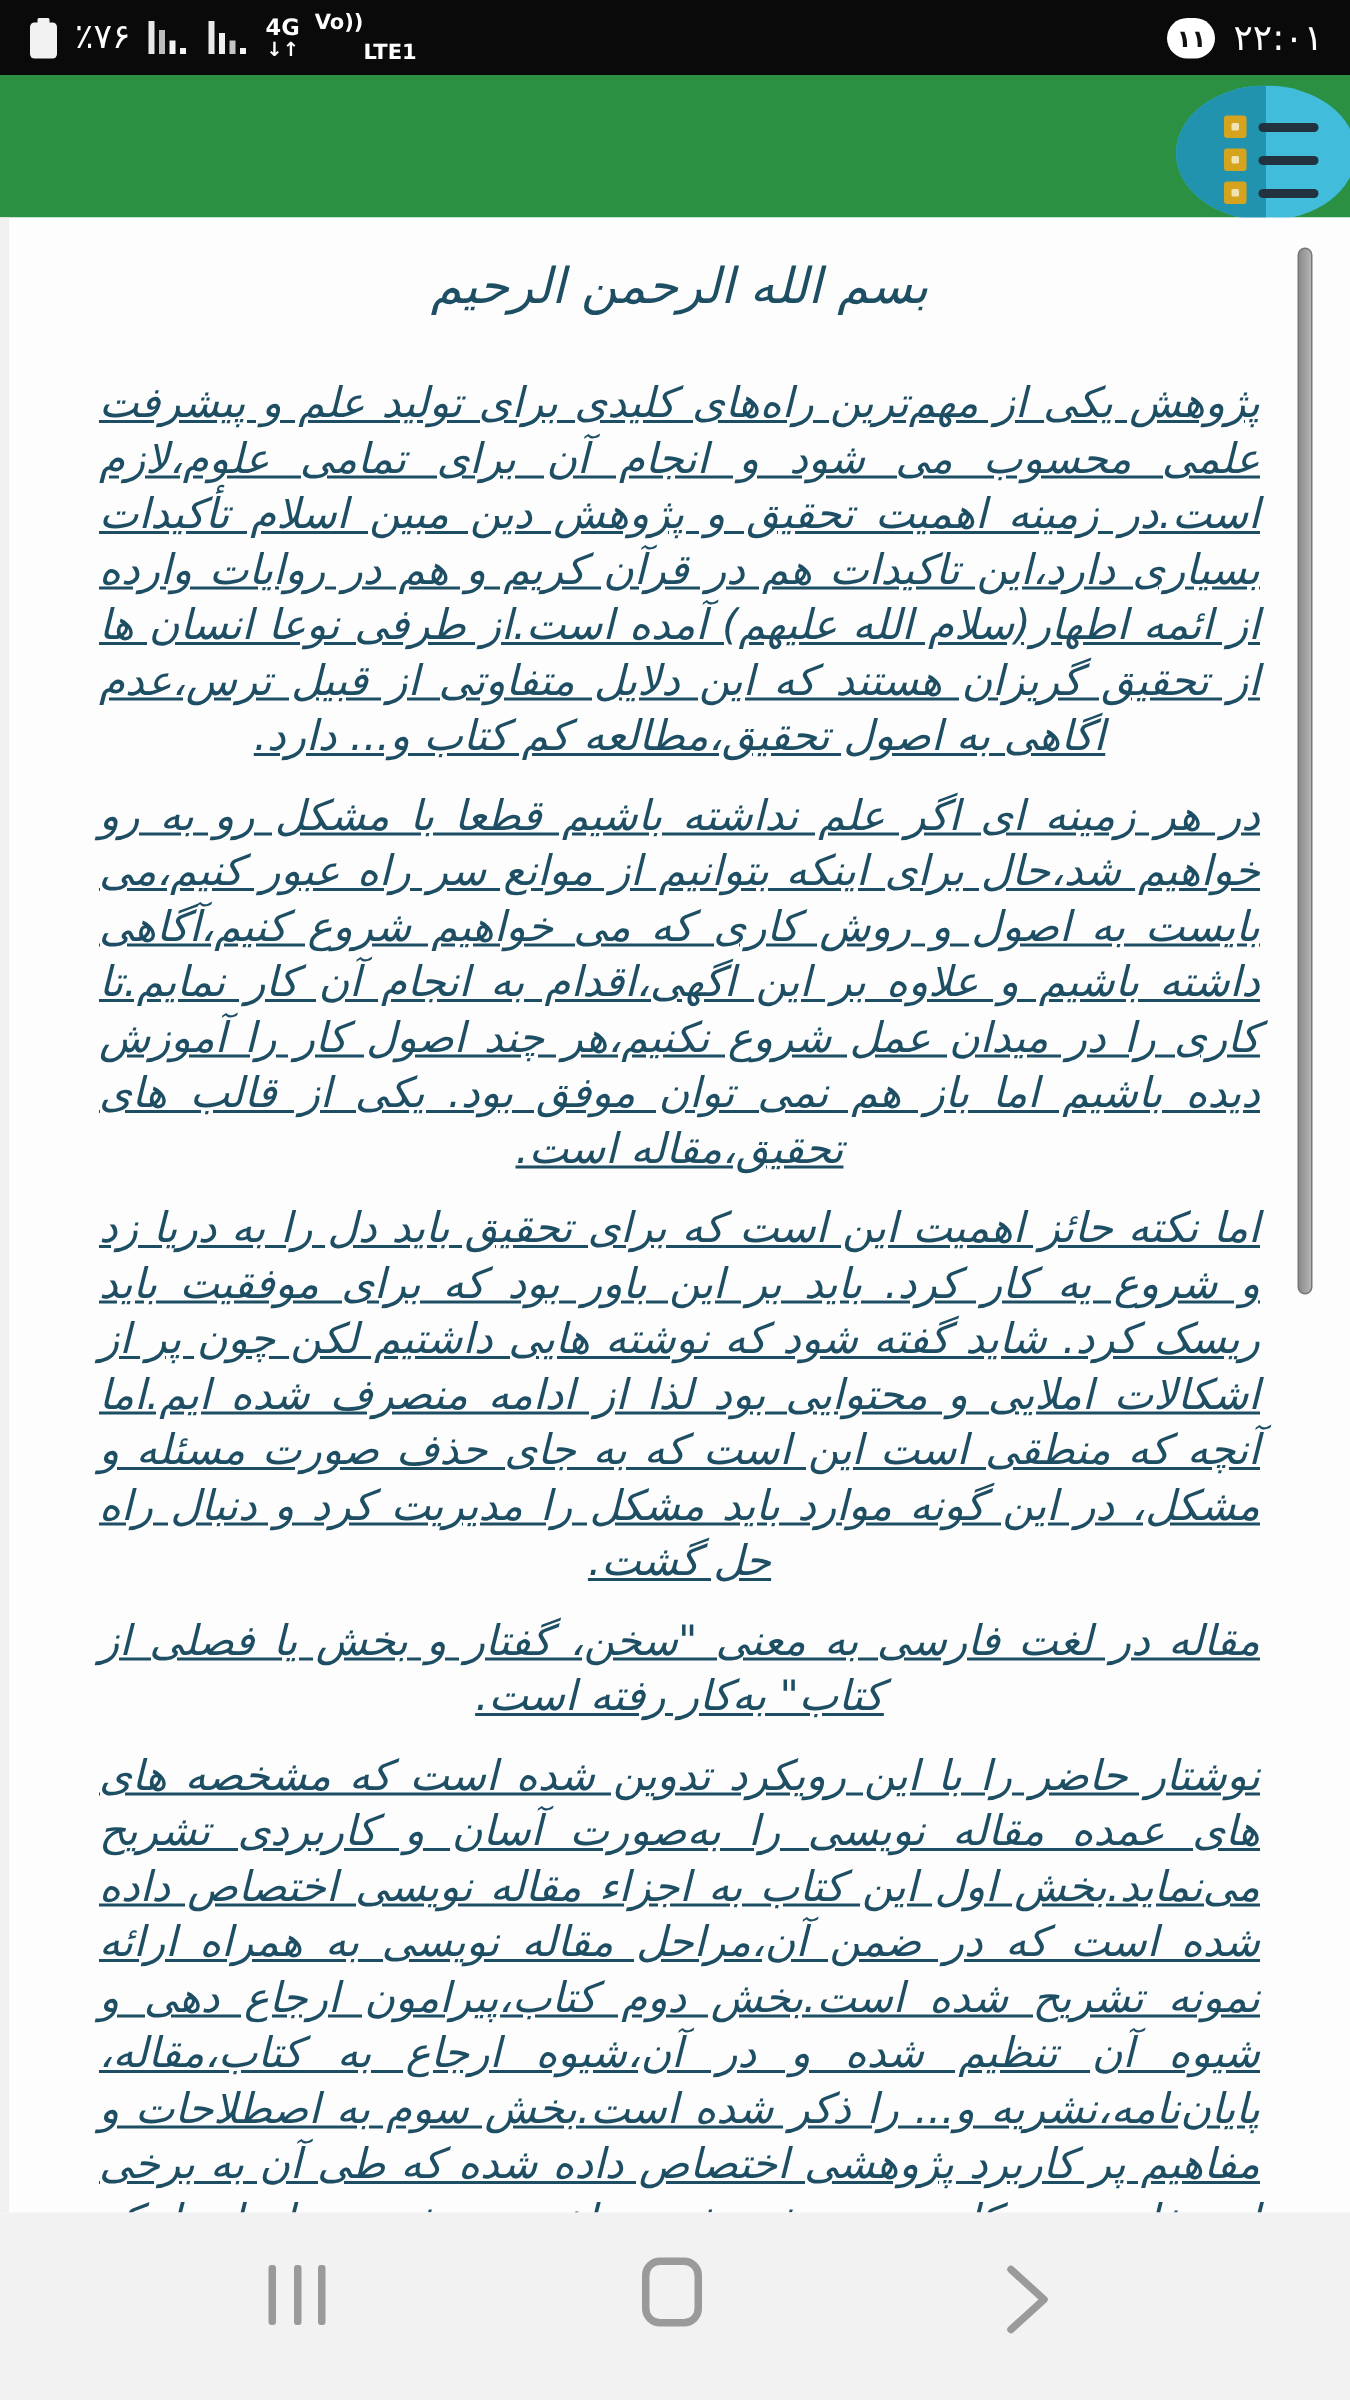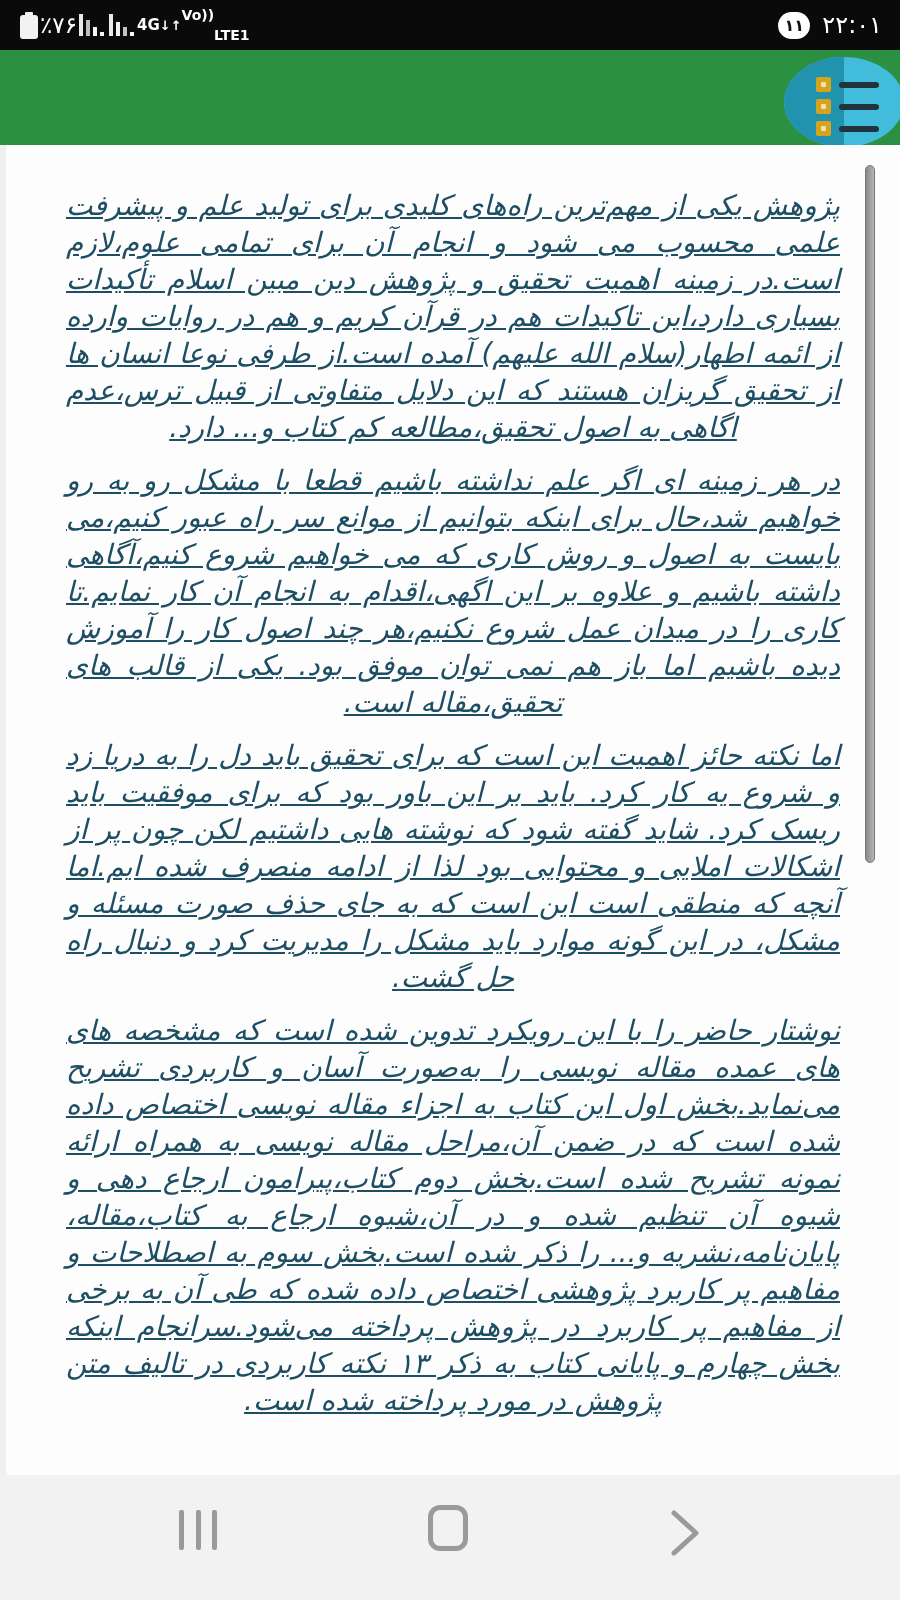--- a/index.html
+++ b/index.html
@@ -6,28 +6,28 @@
   html,body { width:900px; height:1600px; font-family:"DejaVu Sans", sans-serif; }
   .screen { position:relative; width:900px; height:1600px; overflow:hidden; background:#fdfdfd; }
 
   
   .status-bar {
     position:absolute; top:0; left:0; width:900px; height:50px;
     background:#0a0a0a; color:#fff;
     display:flex; align-items:center; justify-content:space-between;
     padding:0 18px;
   }
-  .sb-left { display:flex; align-items:center; }
+  .sb-left { display:flex; align-items:center; gap:10px; }
   .sb-right { display:flex; align-items:center; gap:12px; }
   .battery { position:relative; width:22px; height:28px; }
   .battery .cell { position:absolute; left:2px; top:4px; width:18px; height:24px; background:#f2f2f2; border-radius:3px; }
   .battery .nub { position:absolute; left:7px; top:1px; width:8px; height:4px; background:#f2f2f2; border-radius:1px; }
   .sb-pct { font-size:23px; letter-spacing:1px; }
   .sig { display:block; }
-  .net-4g { display:flex; flex-direction:row; align-items:center; line-height:1; font-weight:bold;text-align:right; }
+  .net-4g { display:flex; flex-direction:column; align-items:center; line-height:1; font-weight:bold;text-align:right; }
   .net-4g .t { font-size:15px; }
   .net-4g .a { font-size:13px; margin-top:1px; }
   .net-vo { display:flex; flex-direction:row; align-items:flex-start; line-height:1; font-weight:bold; }
   .net-vo .t { font-size:14px; }
   .net-vo .c { font-size:14px; margin-top:20px; }
   .notif-pill {
     min-width:32px; height:27px; background:#fff; color:#111;
     border-radius:14px; display:flex; align-items:center; justify-content:center;
     font-size:16px; font-weight:bold; padding:0 6px;text-align:center;
   }
@@ -130,24 +130,26 @@
           <rect x="57" y="47" width="40" height="6" rx="3" fill="#22333f"></rect>
           <rect x="34" y="64" width="15" height="15" rx="2" fill="#d6a31f"></rect>
           <rect x="39" y="69" width="5" height="5" rx="1" fill="#f0e3b0"></rect>
           <rect x="57" y="69" width="40" height="6" rx="3" fill="#22333f"></rect>
         </g>
       </svg>
     </button>
   </div>
 
   <div class="content">
+    <div class="bismillah">بسم الله الرحمن الرحیم</div>
     <div class="paragraphs">
         <p>پژوهش یکی از مهم‌ترین راه‌های کلیدی برای تولید علم و پیشرفت علمی محسوب می شود و انجام آن برای تمامی علوم،لازم است.در زمینه اهمیت تحقیق و پژوهش دین مبین اسلام تأکیدات بسیاری دارد،این تاکیدات هم در قرآن کریم و هم در روایات وارده از ائمه اطهار(سلام الله علیهم) آمده است.از طرفی نوعا انسان ها از تحقیق گریزان هستند که این دلایل متفاوتی از قبیل ترس،عدم اگاهی به اصول  تحقیق،مطالعه کم کتاب و... دارد.</p>
         <p>در هر زمینه ای اگر علم نداشته باشیم قطعا با مشکل رو به رو خواهیم شد،حال برای اینکه بتوانیم از موانع سر راه عبور کنیم،می بایست به اصول و روش کاری که می خواهیم شروع کنیم،آگاهی داشته باشیم و علاوه بر این اگهی،اقدام به انجام آن کار نمایم.تا کاری را در میدان عمل شروع نکنیم،هر چند اصول کار را آموزش دیده باشیم اما باز هم نمی توان موفق بود. یکی از قالب های تحقیق،مقاله است.</p>
         <p>اما نکته حائز اهمیت این است که برای تحقیق باید دل را به دریا زد و شروع یه کار کرد. باید بر این باور بود که برای موفقیت باید ریسک کرد. شاید گفته شود که نوشته هایی داشتیم لکن چون پر از اشکالات املایی و محتوایی بود لذا از ادامه منصرف شده ایم.اما آنچه که منطقی است این است که به جای حذف صورت مسئله و مشکل، در این گونه موارد باید مشکل را مدیریت کرد و دنبال راه حل گشت.</p>
+        <p>مقاله در لغت فارسی به معنی "سخن، گفتار و بخش یا فصلی از کتاب" به‌کار رفته است.</p>
         <p>نوشتار حاضر را با این رویکرد تدوین شده است که مشخصه های های عمده مقاله نویسی را به‌صورت آسان و کاربردی تشریح می‌نماید.بخش اول این کتاب  به اجزاء مقاله نویسی اختصاص داده شده است که در ضمن آن،مراحل مقاله نویسی به همراه ارائه نمونه تشریح شده است.بخش دوم کتاب،پیرامون ارجاع دهی و شیوه آن تنظیم شده و در آن،شیوه ارجاع به کتاب،مقاله، پایان‌نامه،نشریه و... را ذکر شده است.بخش سوم به اصطلاحات و مفاهیم پر کاربرد پژوهشی اختصاص داده شده که طی آن به برخی از مفاهیم پر کاربرد در پژوهش پرداخته می‌شود.سرانجام اینکه بخش چهارم و پایانی کتاب به ذکر ۱۳ نکته کاربردی در تالیف متن پژوهش در مورد پرداخته شده است.</p>
       </div>
   </div>
   <div class="scrollbar-thumb" style="top:165px;"></div>
 
   <div class="nav-bar">
     <div class="nav-recents">
       <span></span>
       <span></span>
       <span></span>

